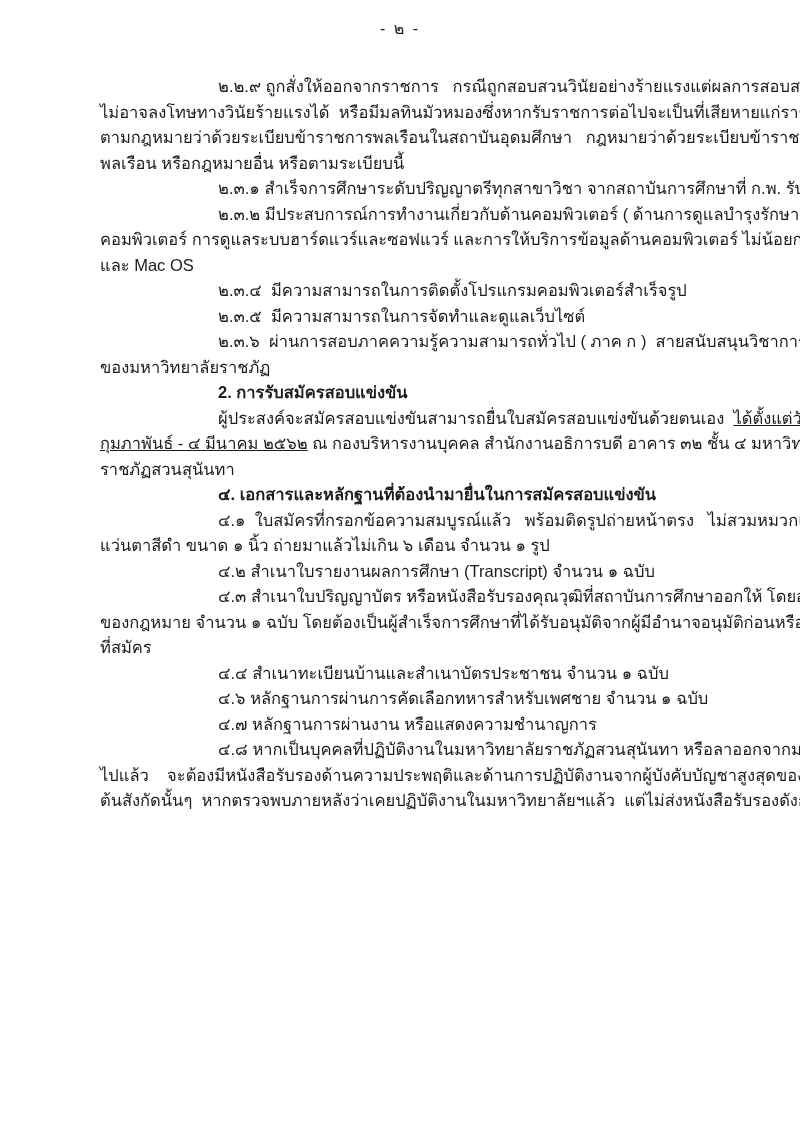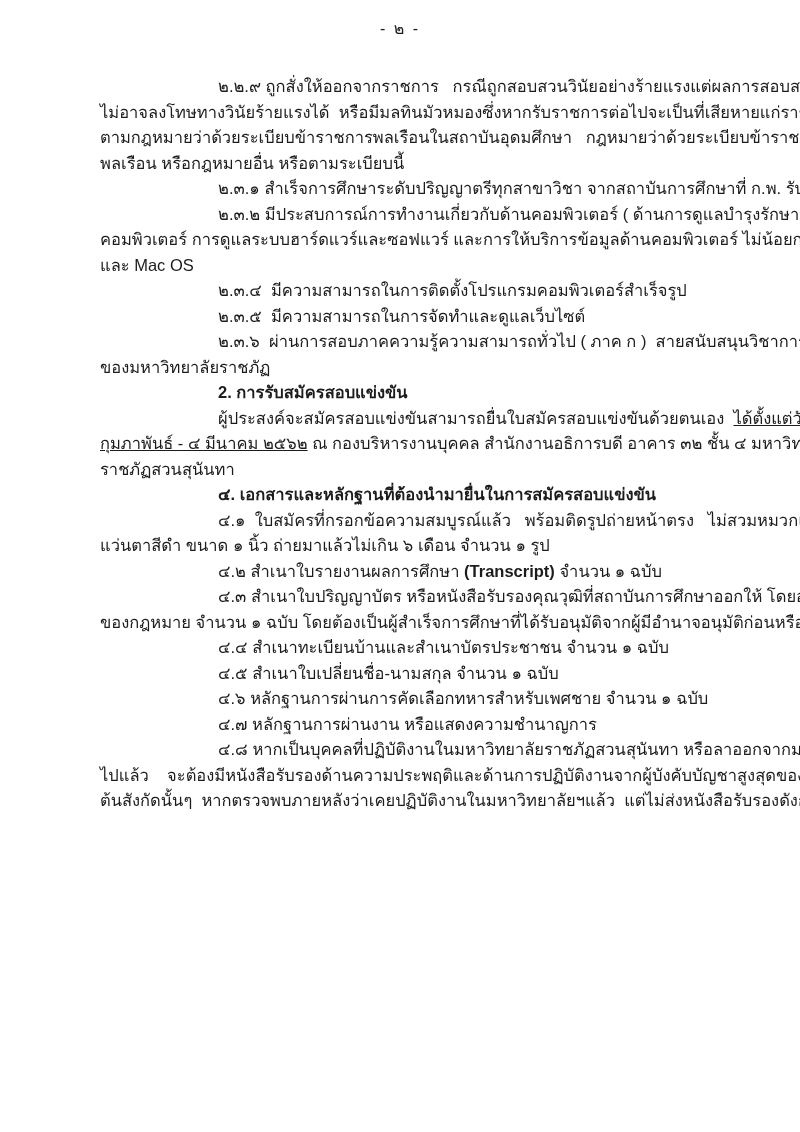--- a/index.html
+++ b/index.html
@@ -41,21 +41,21 @@
   .ln.ind {
     padding-left: 118px;
   }
   .ln.b {
     font-weight: 700;
   }
   .u {
     text-decoration: underline;
   }
   .bseg {
-    font-weight: 700;
+    font-weight: 400;
   }
 </style>
 </head>
 <body>
 
 <div class="page">
 
   <div class="page-number">- ๒ -</div>
 
   <div class="doc-body">
@@ -82,22 +82,22 @@
 
     <div class="ln ind b">๔. เอกสารและหลักฐานที่ต้องนำมายื่นในการสมัครสอบแข่งขัน</div>
 
     <div class="ln ind">๔.๑  ใบสมัครที่กรอกข้อความสมบูรณ์แล้ว   พร้อมติดรูปถ่ายหน้าตรง   ไม่สวมหมวกและไม่ใส่</div>
     <div class="ln">แว่นตาสีดำ ขนาด ๑ นิ้ว ถ่ายมาแล้วไม่เกิน ๖ เดือน จำนวน ๑ รูป</div>
 
     <div class="ln ind"><span>๔.๒ สำเนาใบรายงานผลการศึกษา </span><span class="bseg">(Transcript)</span><span> จำนวน ๑ ฉบับ</span></div>
 
     <div class="ln ind">๔.๓ สำเนาใบปริญญาบัตร หรือหนังสือรับรองคุณวุฒิที่สถาบันการศึกษาออกให้ โดยอาศัยอำนาจ</div>
     <div class="ln">ของกฎหมาย จำนวน ๑ ฉบับ โดยต้องเป็นผู้สำเร็จการศึกษาที่ได้รับอนุมัติจากผู้มีอำนาจอนุมัติก่อนหรือภายในวัน</div>
+    <div class="ln">ที่สมัคร</div>
     <div class="ln ind">๔.๔ สำเนาทะเบียนบ้านและสำเนาบัตรประชาชน จำนวน ๑ ฉบับ</div>
-    <div class="ln ind">๔.๕ สำเนาใบเปลี่ยนชื่อ-นามสกุล จำนวน ๑ ฉบับ</div>
     <div class="ln ind">๔.๖ หลักฐานการผ่านการคัดเลือกทหารสำหรับเพศชาย จำนวน ๑ ฉบับ</div>
     <div class="ln ind">๔.๗ หลักฐานการผ่านงาน หรือแสดงความชำนาญการ</div>
     <div class="ln ind">๔.๘ หากเป็นบุคคลที่ปฏิบัติงานในมหาวิทยาลัยราชภัฏสวนสุนันทา หรือลาออกจากมหาวิทยาลัย</div>
     <div class="ln">ไปแล้ว    จะต้องมีหนังสือรับรองด้านความประพฤติและด้านการปฏิบัติงานจากผู้บังคับบัญชาสูงสุดของหน่วยงาน</div>
     <div class="ln">ต้นสังกัดนั้นๆ  หากตรวจพบภายหลังว่าเคยปฏิบัติงานในมหาวิทยาลัยฯแล้ว  แต่ไม่ส่งหนังสือรับรองดังกล่าว</div>
   </div>
 
 </div>
 
 </body></html>

